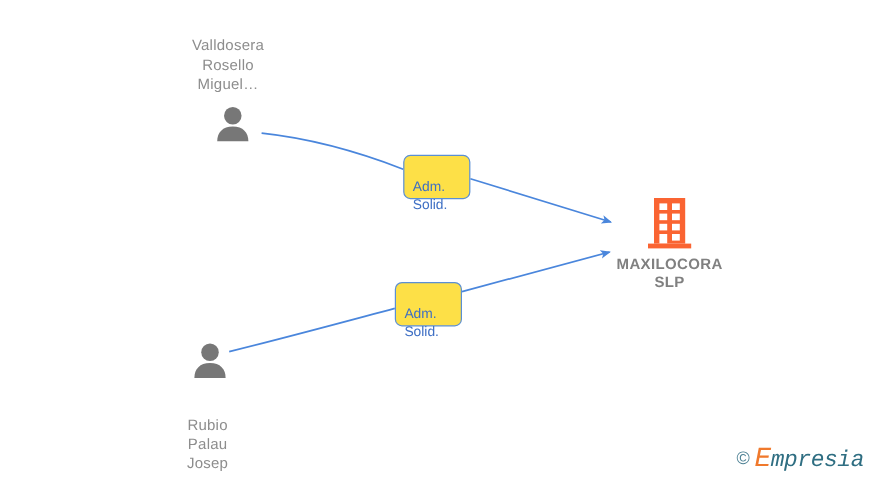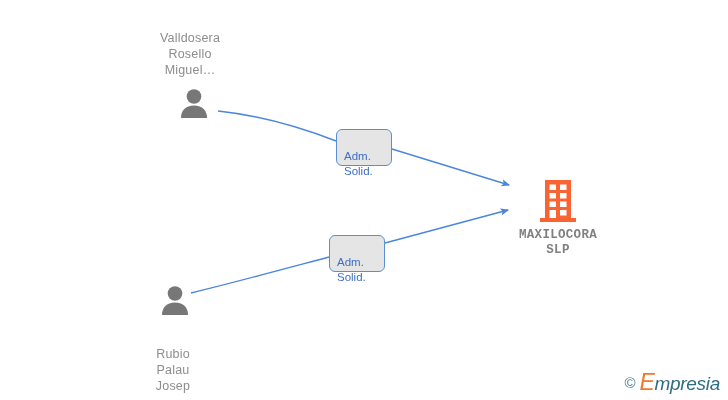--- a/index.html
+++ b/index.html
@@ -63,21 +63,21 @@
     display: block;
     margin: 0 auto;
   }
 
   
   .relation-box {
     position: absolute;
     box-sizing: border-box;
     border: 1.4px solid #5b8fd4;
     border-radius: 6px;
-    background: #e5e5e5;
+    background: #fde047;
     padding: 4px 6px 3px 7px;
     font-size: 11.5px;
     line-height: 15px;
     color: #3e6fc4;
     white-space: pre-line;
     text-align: left;
   }
 
   
   #watermark {
@@ -88,21 +88,21 @@
     align-items: center;
     gap: 4px;
     user-select: none;
   }
   .wm-copy {
     font-size: 15px;
     color: #4a7f92;
     line-height: 1;
   }
   .wm-word {
-    font-family: Liberation Sans, sans-serif;
+    font-family: Liberation Mono, monospace;
     font-style: italic;
     font-size: 19px;
     line-height: 1;
     color: #2f6e82;
     letter-spacing: -0.3px;
   }
   .wm-word .cap {
     color: #f0792c;
     font-size: 23px;
   }
@@ -155,21 +155,21 @@
   <div class="relation-box" style="left:336px; top:129px; width:56px; height:37px;">
     <span>Adm.
 Solid.</span>
   </div>
 
   <div class="relation-box" style="left:329px; top:235px; width:56px; height:37px;">
     <span>Adm.
 Solid.</span>
   </div>
 
-  <div class="company-node" style="left:483px; top:180px;font-family:Liberation Mono, monospace;">
+  <div class="company-node" style="left:483px; top:165px;">
     <svg class="company-icon" width="40" height="44" viewBox="0 0 40 44" xmlns="http://www.w3.org/2000/svg">
 
       <rect x="7" y="0" width="26" height="38" fill="#fa6432"></rect>
 
       <rect x="11.5" y="4.5" width="6.5" height="5.5" fill="#ffffff"></rect>
       <rect x="22" y="4.5" width="6.5" height="5.5" fill="#ffffff"></rect>
       <rect x="11.5" y="13" width="6.5" height="5.5" fill="#ffffff"></rect>
       <rect x="22" y="13" width="6.5" height="5.5" fill="#ffffff"></rect>
       <rect x="11.5" y="21.5" width="6.5" height="5.5" fill="#ffffff"></rect>
       <rect x="22" y="21.5" width="6.5" height="5.5" fill="#ffffff"></rect>

